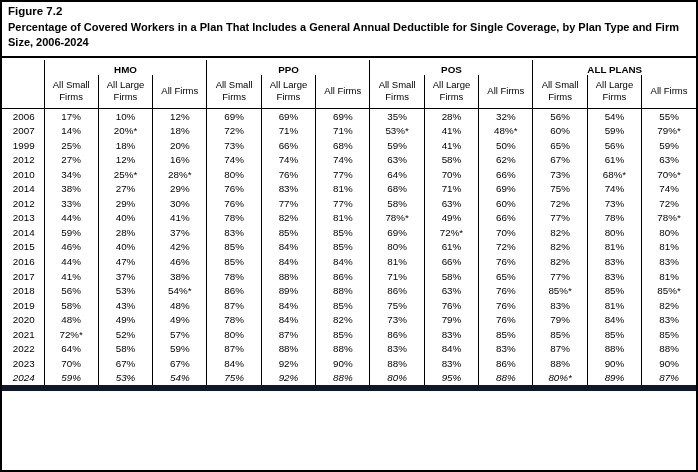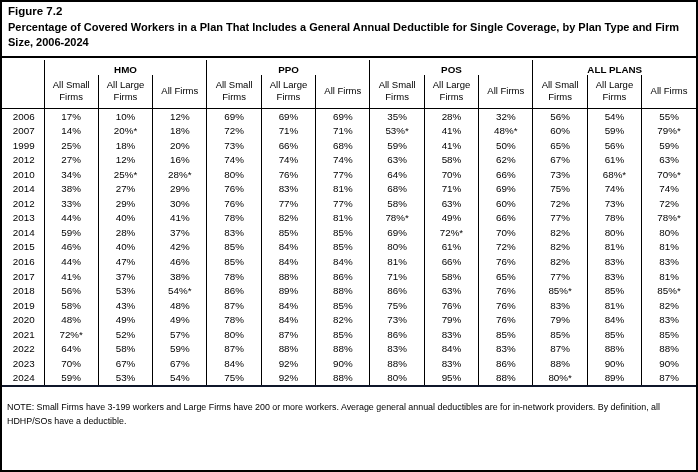--- a/index.html
+++ b/index.html
@@ -41,21 +41,21 @@
   }
   td.year {
     font-size: 9.8px; text-align: center; padding-left: 2px;
     height: 14.55px; vertical-align: middle;
   }
   td.val {
     font-size: 9.8px; text-align: center; vertical-align: middle;
     border-left: 1px solid #000;
     height: 14.55px;
   }
-  tbody tr:last-child td { border-bottom: 2px solid #0f172a; }
+  tbody tr:last-child td { border-bottom: 6px solid #0f172a; font-style: italic; }
 
   .notes { padding: 14px 8px 0 5px; font-size: 8.9px; line-height: 1.5; }
   .note { margin: 0 0 26px 0; }
   .footnote { margin: 0 0 7px 0; }
 </style>
 </head>
 <body>
 
 <div>
 
@@ -374,17 +374,16 @@
           <td class="val">95%</td>
           <td class="val">88%</td>
           <td class="val">80%*</td>
           <td class="val">89%</td>
           <td class="val">87%</td>
         </tr>
       </tbody>
   </table>
 
   <div class="notes">
-    <p class="note">NOTE: Small Firms have 3-199 workers and Large Firms have 200 or more workers. Average general annual deductibles are for in-network providers. By definition, all HDHP/SOs have a deductible.</p>
 
   </div>
 
 </div>
 
 </body></html>

